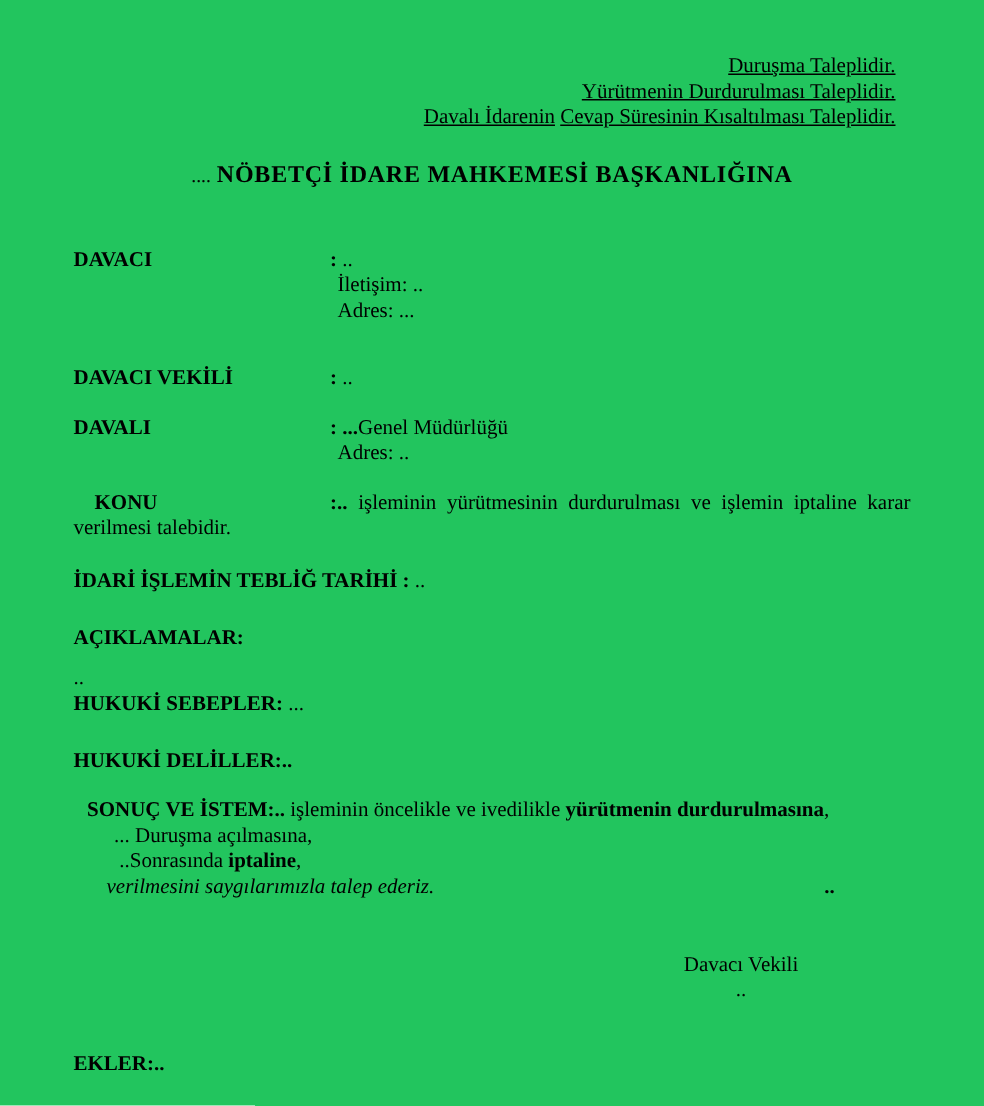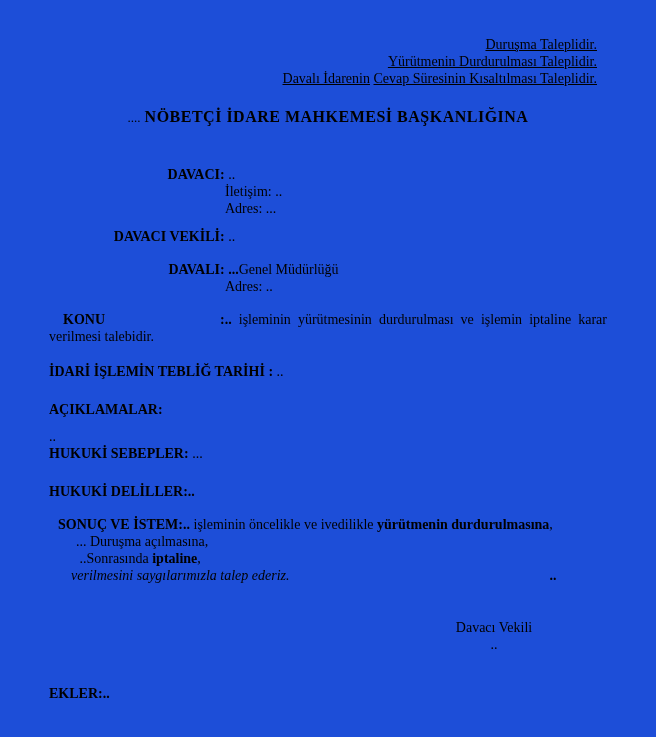--- a/index.html
+++ b/index.html
@@ -2,36 +2,36 @@
 <html><head>
 <meta charset="utf-8">
 <style>
   * { margin: 0; padding: 0; box-sizing: border-box; }
   html, body { background: #ffffff; }
   body {
     width: 656px; height: 737px;
     font-family: "Liberation Serif", "DejaVu Serif", serif;
     font-size: 14px; line-height: 17px; color: #000000;
   }
-  .page { width: 656px; height: 737px; padding: 36px 49px 0 49px; overflow: hidden; background: #1d4ed8; }
+  .page { width: 656px; height: 737px; padding: 36px 49px 0 49px; overflow: hidden; background: #22c55e; }
   .b { font-weight: bold; }
   .u { text-decoration: underline; }
   .pre { white-space: pre-wrap; }
 
   .header-claims { text-align: right; padding-right: 10px; }
 
   .doc-title { margin-top: 20px; text-align: center; font-size: 16px; line-height: 20px; white-space: pre-wrap; }
   .title-prefix { font-size: 13px; font-weight: normal; }
   .title-main { font-weight: bold; letter-spacing: 0.5px; }
 
-  .label { display: inline-block; width: 171px; font-weight: bold; text-align: right; }
+  .label { display: inline-block; width: 171px; font-weight: bold; }
   .sub { padding-left: 176px; }
 
   .row-davaci { margin-top: 38px; }
-  .row-davaci-vekili { margin-top: 11px; font-family: Liberation Serif, serif; }
+  .row-davaci-vekili { margin-top: 28px; font-family: Liberation Serif, serif; }
   .row-davali { margin-top: 16px; }
 
   .konu { margin-top: 16px; position: relative; padding-left: 171px; }
   .label-abs { position: absolute; left: 14px; top: 0; font-weight: bold; }
   .jline { text-align: justify; text-align-last: justify; }
   .konu-line2 { margin-left: -171px; }
 
   .teblig { margin-top: 18px; }
   .aciklamalar { margin-top: 21px; font-weight: bold; }
   .dots-line { margin-top: 10px; }

